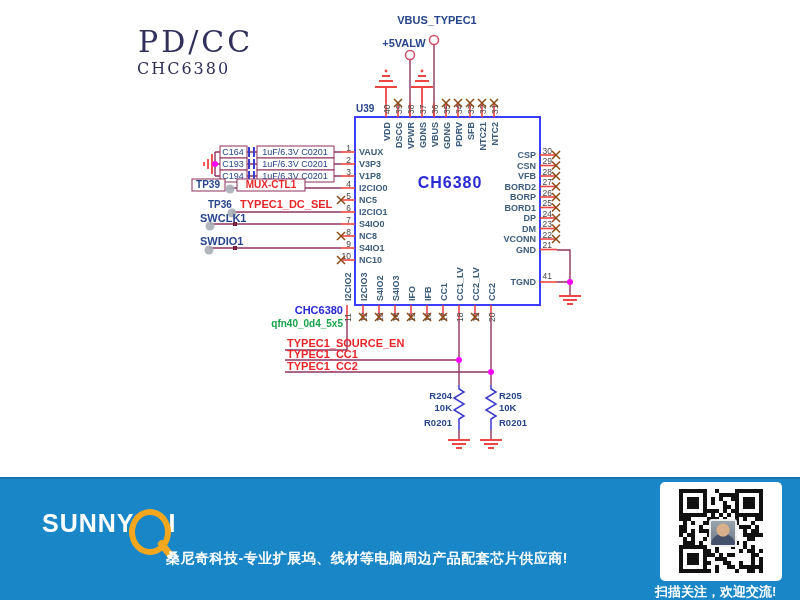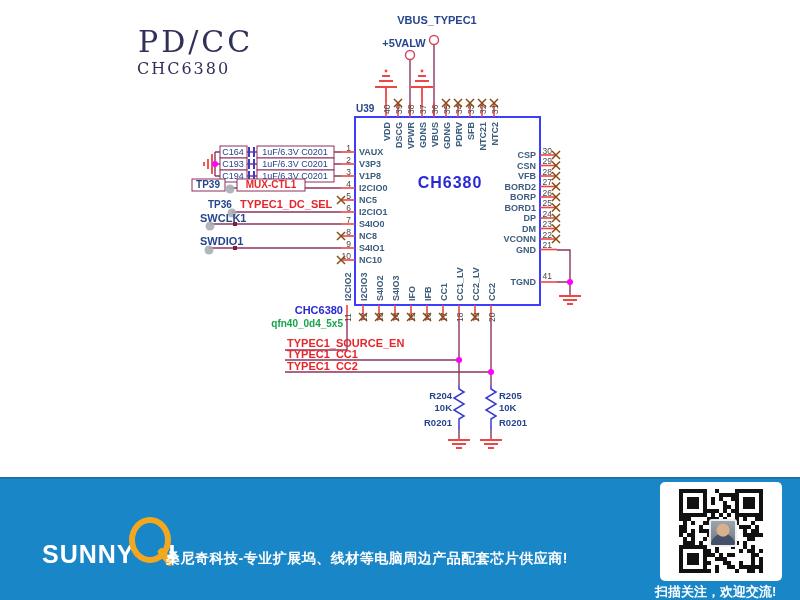--- a/index.html
+++ b/index.html
@@ -28,21 +28,21 @@
   .title-sub{font-family:"DejaVu Serif",serif;font-size:16px;letter-spacing:2px;fill:#30305a;}
   .chipname{fill:#2a2ad4;font-weight:bold;font-size:16px;letter-spacing:1px;}
   .partlbl{fill:#2a2ad4;font-weight:bold;font-size:11px;}
   .fplbl{fill:#17a34a;font-weight:bold;font-size:10px;}
   .rlbl{fill:#26458c;font-weight:bold;font-size:9.5px;}
   .clbl{fill:#26458c;font-size:9px;}
 
   
   .footer{position:absolute;left:0;top:477px;width:800px;height:123px;
           background:#1986c7;border-top:2px solid #1573ad;}
-  .logo{position:absolute;left:42px;top:30px;height:60px;display:flex;align-items:flex-end;}
+  .logo{position:absolute;left:42px;top:30px;height:60px;display:flex;align-items:flex-start;}
   .logo-txt{color:#fff;font-size:25px;font-weight:bold;letter-spacing:1px;}
   .logo-q{display:inline-block;width:30px;height:34px;border:6px solid #f3a71f;
           border-radius:50%;margin:0 -3px 6px -6px;position:relative;}
   .logo-q::after{content:"";position:absolute;right:-4px;bottom:-10px;width:7px;height:20px;
           background:#f3a71f;transform:rotate(-38deg);border-radius:3px;}
   .logo-i{margin-left:1px;}
   .slogan{position:absolute;left:166px;top:47px;color:#fff;font-size:14px;font-weight:bold;
           letter-spacing:.5px;margin-top:24px;}
   .qr-wrap{position:absolute;left:660px;top:3px;width:122px;height:99px;background:#fff;
           border-radius:5px;}

